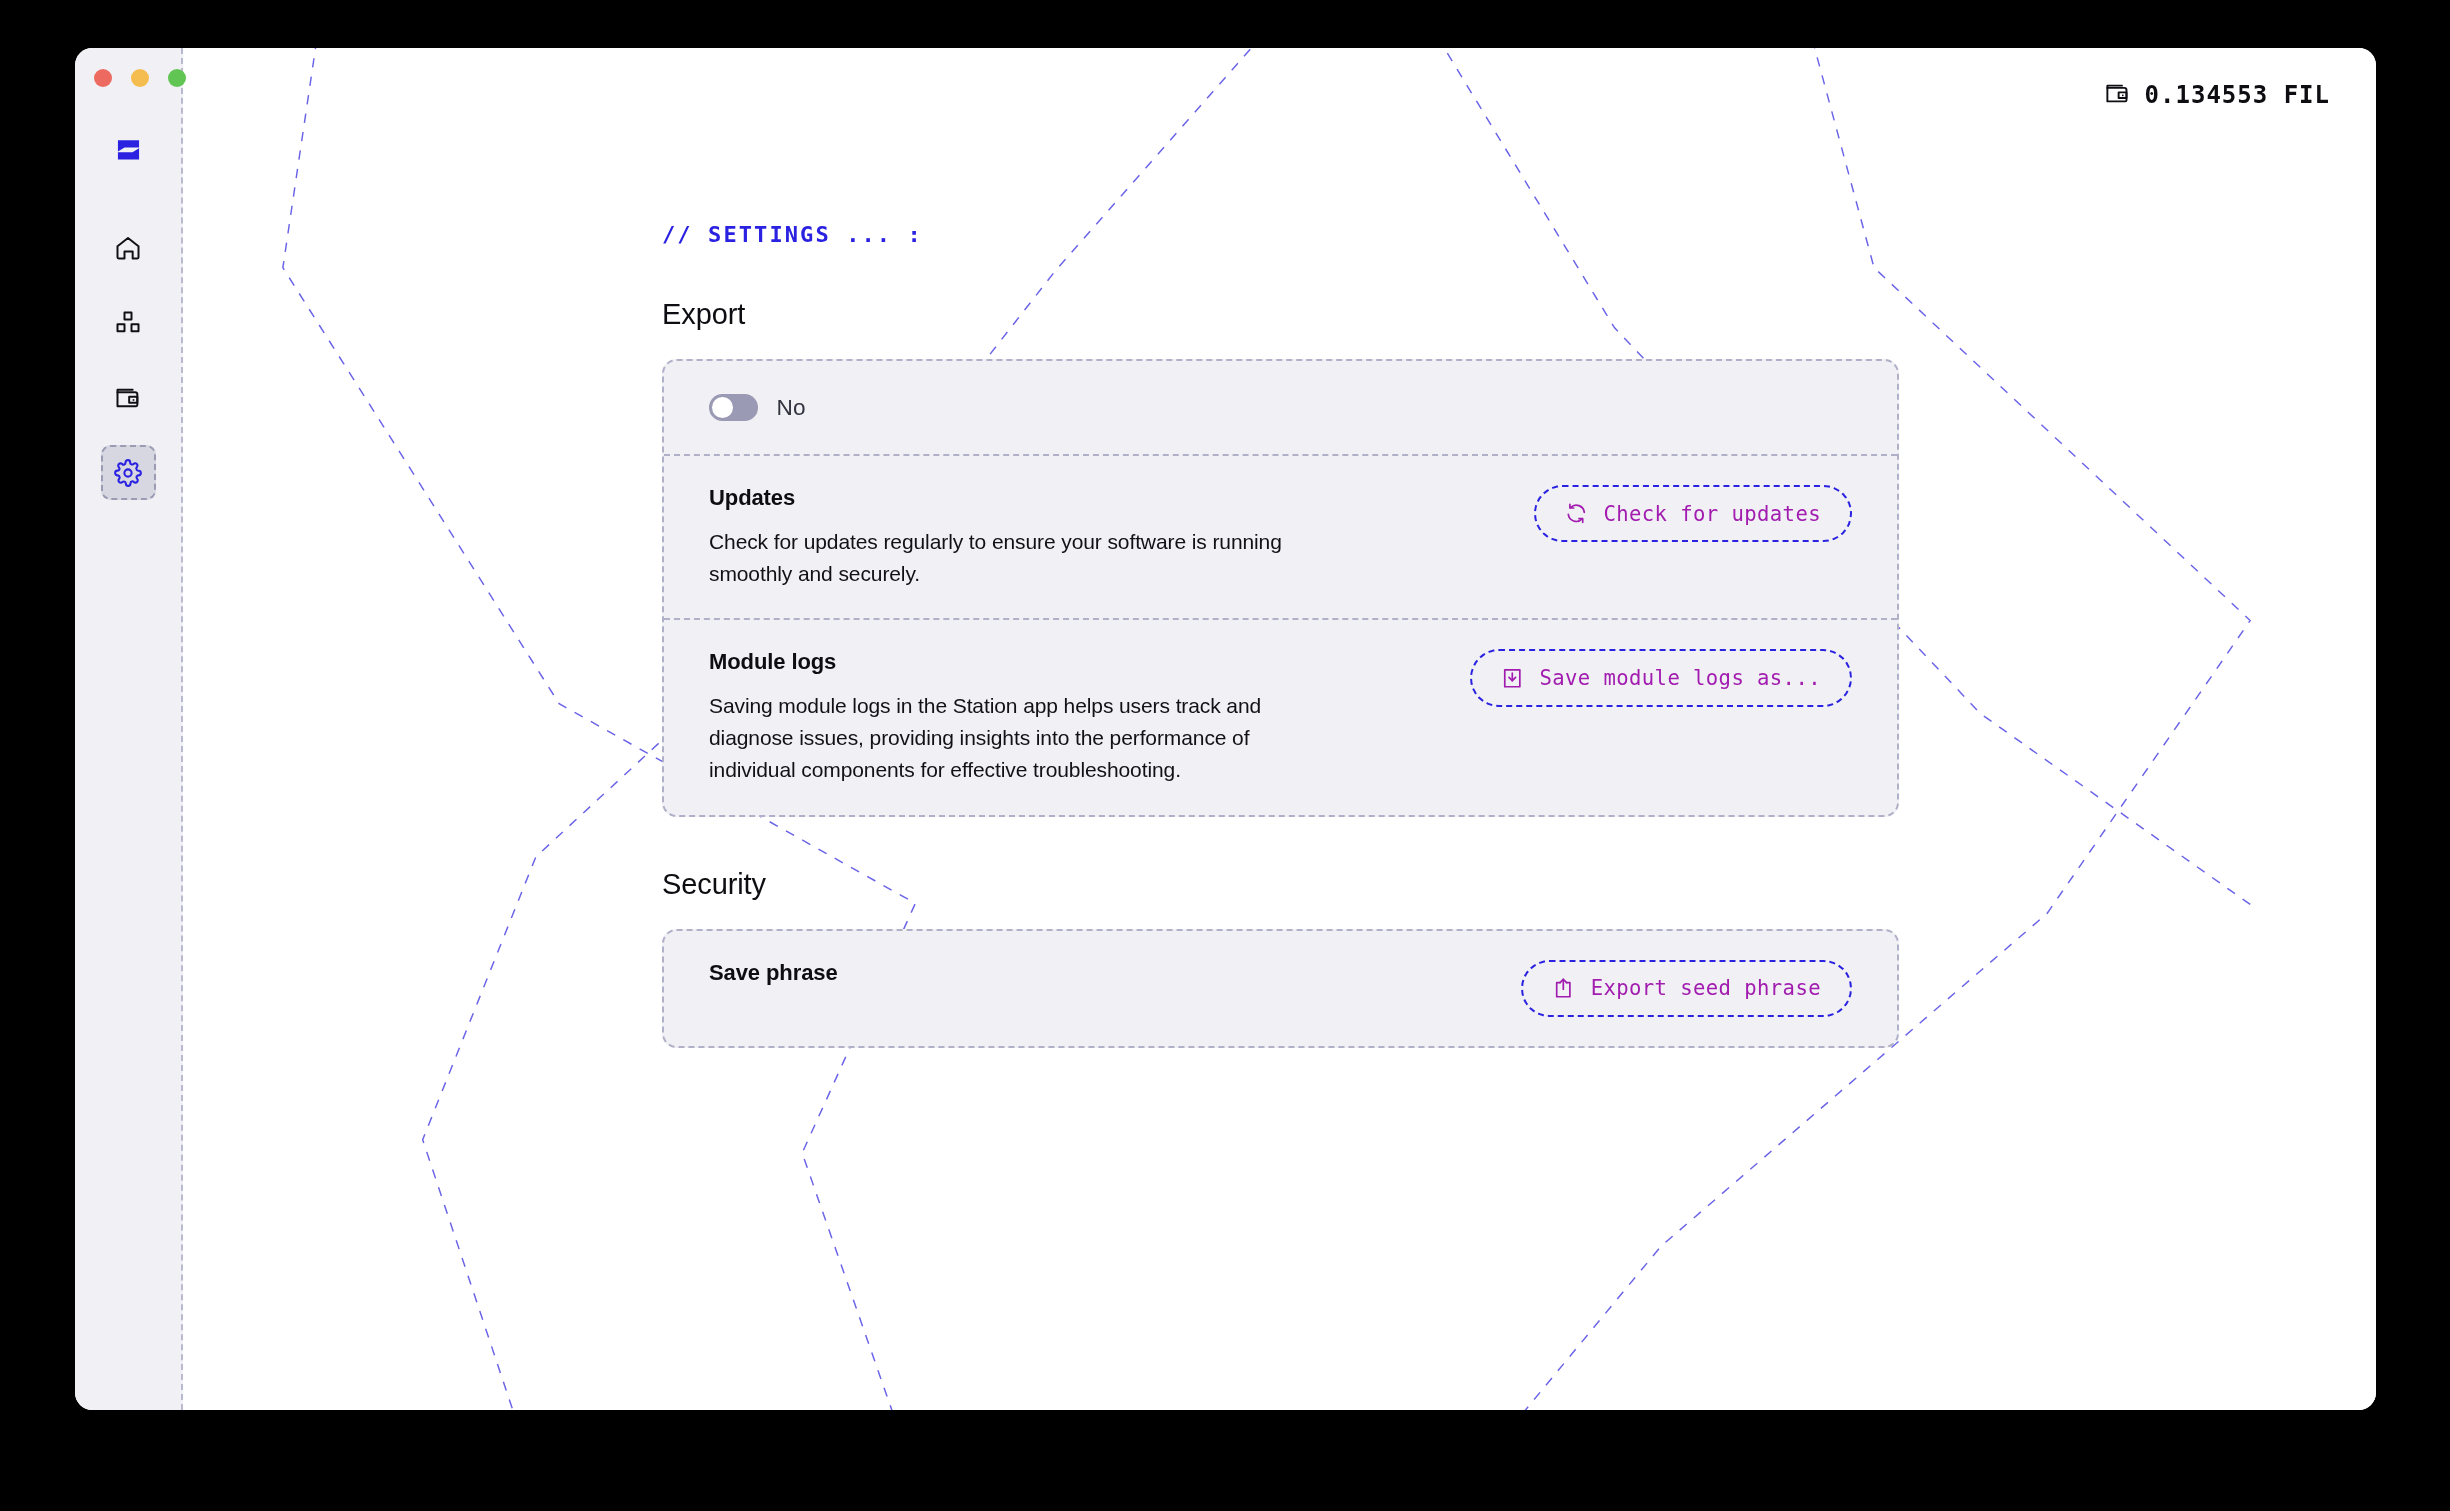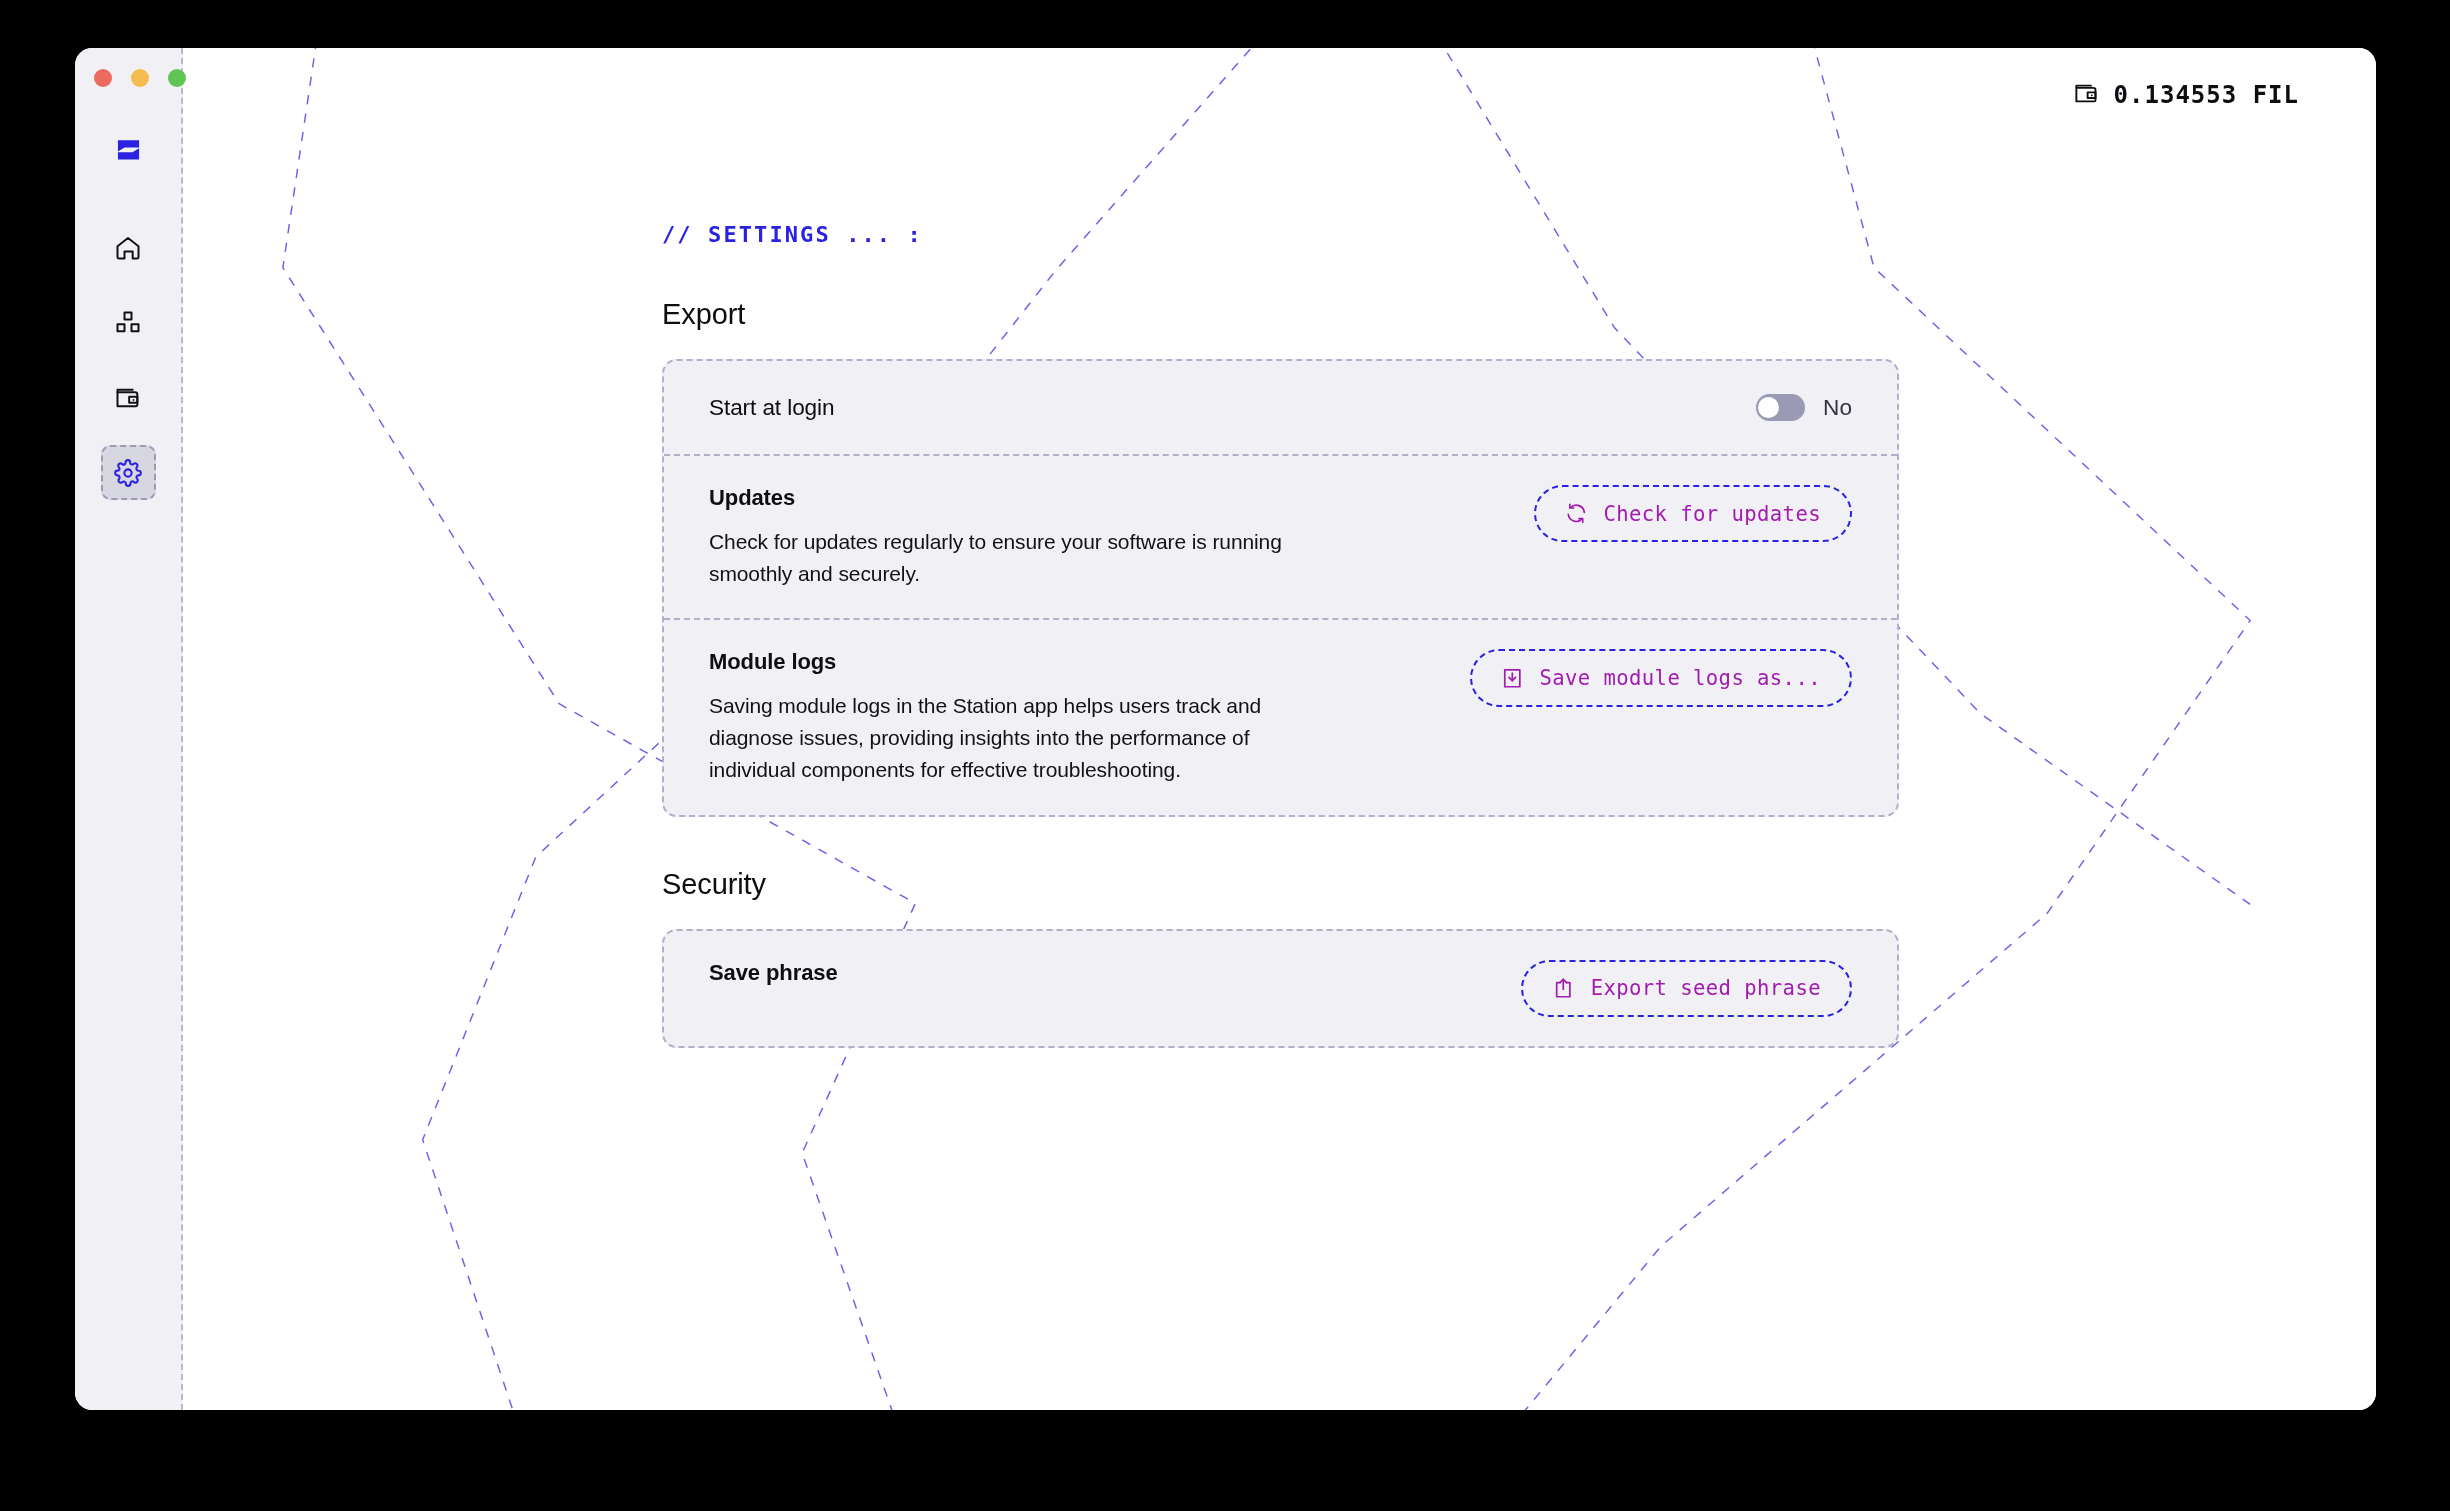--- a/index.html
+++ b/index.html
@@ -93,21 +93,21 @@
     inset: 0;
     width: 100%;
     height: 100%;
     pointer-events: none;
   }
 
   
   #wallet-balance {
     position: absolute;
     top: 32px;
-    right: 77px;
+    right: 46px;
     display: flex;
     align-items: center;
     gap: 13.3px;
     z-index: 4;
   }
   #wallet-balance .bal-text {
     font-family: "DejaVu Sans Mono", monospace;
     font-size: 24px;
     font-weight: 700;
     letter-spacing: 1px;
@@ -318,23 +318,20 @@
 
     <div id="content">
 
       <div id="page-kicker">// SETTINGS ... :</div>
 
       <h2 class="section-title">Export</h2>
 
       <div class="settings-card">
 
         <div class="card-row inline">
-          <div class="row-text">
-            <div class="row-title plain">Start at login</div>
-          </div>
           <div class="row-control">
             <div class="toggle">
               <div class="knob"></div>
             </div>
             <span class="toggle-label">No</span>
           </div>
         </div>
 
         <div class="card-row">
           <div class="row-text">

